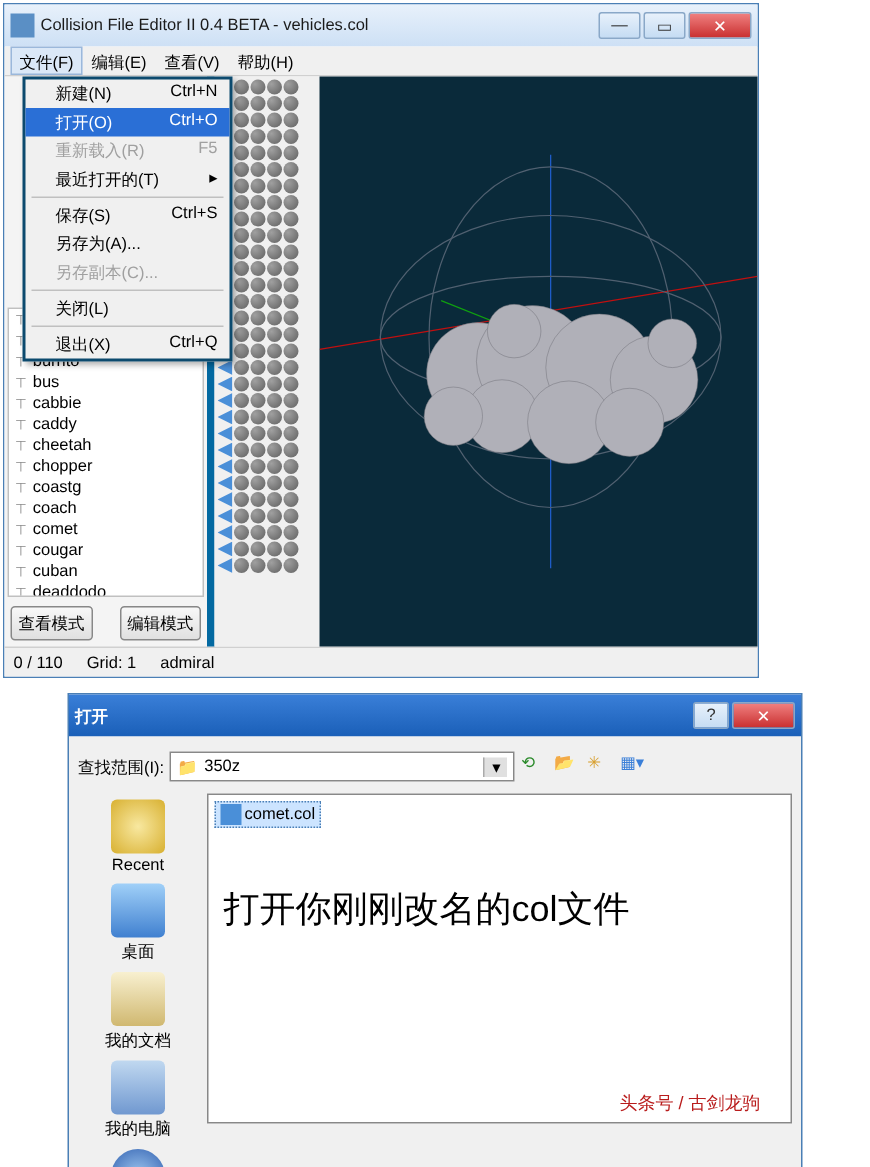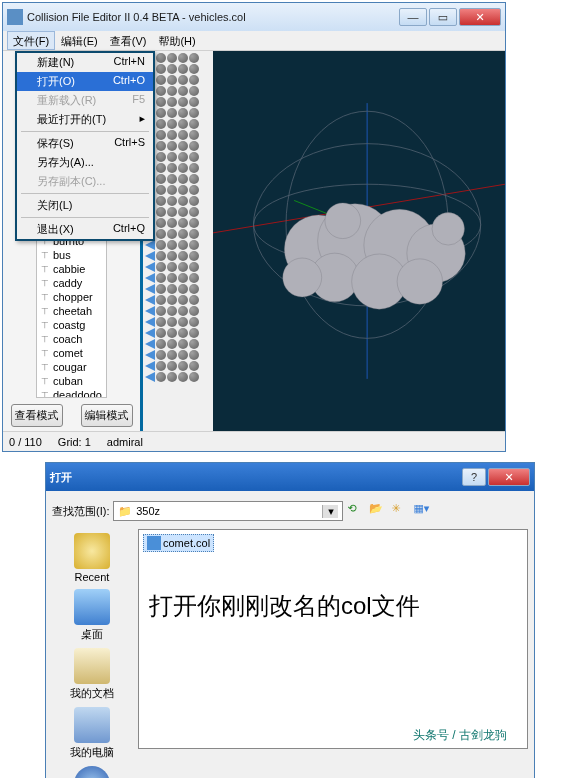--- a/index.html
+++ b/index.html
@@ -16,21 +16,21 @@
 .winbtn.max { background: linear-gradient(#e8f1fb,#c5dcf3); }
 .winbtn.close { background: linear-gradient(#f08080,#c93030); color: #fff; width: 42px; }
 
 
 .editor { width: 504px; margin: 2px; }
 .menubar { background: #f0f0f0; height: 20px; display: flex; padding: 0 4px; border-bottom: 1px solid #d0d0d0; }
 .menuitem { padding: 3px 6px; cursor: default; }
 .menuitem.active { background: #dbe8f7; border: 1px solid #9bb8db; padding: 2px 5px; }
 
 .editor-body { display: flex; height: 380px; background: #f4f4f4; }
-.leftpanel { width: 140px; display: flex; flex-direction: column; border-right: 3px solid #0369a1; align-items: center; }
+.leftpanel { width: 140px; display: flex; flex-direction: column; border-right: 5px solid #0369a1; }
 .dropdown-menu { position: absolute; top: 48px; left: 12px; width: 140px; background: #f0f0f0; border: 2px solid #0c4a6e; box-shadow: 2px 2px 4px rgba(0,0,0,.3); z-index: 10; }
 .dm-row { display: flex; justify-content: space-between; padding: 2px 8px 2px 20px; }
 .dm-row.sel { background: #2a6fd6; color: #fff; }
 .dm-row.dis { color: #a0a0a0; }
 .dm-sep { height: 1px; background: #c0c0c0; margin: 2px 4px; }
 
 .list { flex: 1; overflow: hidden; background: #fff; border: 1px solid #c0c0c0; margin: 2px; }
 .list-item { padding: 1px 4px; display: flex; align-items: center; gap: 4px; }
 .list-item::before { content: "⊥"; color: #888; font-size: 9px; transform: rotate(180deg); display: inline-block; }
 
@@ -62,21 +62,21 @@
 
 .filearea { display: flex; gap: 6px; }
 .places { width: 80px; background: #f0f0f0; display: flex; flex-direction: column; gap: 6px; align-items: center; padding: 4px 0; }
 .place { text-align: center; }
 .place .pic { width: 36px; height: 36px; margin: 0 auto 2px; border-radius: 4px; }
 .filelist { flex: 1; background: #fff; border: 1px solid #888; height: 220px; padding: 4px; position: relative; }
 .fileitem { display: inline-flex; align-items: center; gap: 2px; background: #cce4ff; border: 1px dotted #4a7fb5; padding: 1px 3px; }
 .fileitem .fic { width: 14px; height: 14px; background: #4a8fd8; }
 .overlay-text { position: absolute; top: 60px; left: 10px; font-size: 24px; color: #000; }
 
-.watermark { position: absolute; right: 20px; bottom: 4px; color: #0f766e; font-size: 12px; }
+.watermark { position: absolute; right: 20px; bottom: 4px; color: #b91c1c; font-size: 12px; }
 </style>
 </head>
 <body>
 
 <div class="window editor">
   <div class="titlebar">
     <div class="icon"></div>
     <div class="title">Collision File Editor II 0.4 BETA - vehicles.col</div>
     <div class="winbtns">
       <div class="winbtn min">—</div>
@@ -133,22 +133,22 @@
   <div class="editor-body">
     <div class="leftpanel">
       <div style="height:152px"></div>
       <div class="list">
         <div class="list-item">bobcat</div>
         <div class="list-item">boxville</div>
         <div class="list-item">burrito</div>
         <div class="list-item">bus</div>
         <div class="list-item">cabbie</div>
         <div class="list-item">caddy</div>
+        <div class="list-item">cheetah</div>
         <div class="list-item">chopper</div>
-        <div class="list-item">cheetah</div>
         <div class="list-item">coastg</div>
         <div class="list-item">coach</div>
         <div class="list-item">comet</div>
         <div class="list-item">cougar</div>
         <div class="list-item">cuban</div>
         <div class="list-item">deaddodo</div>
       </div>
       <div class="btn-row">
         <div class="mode-btn">查看模式</div>
         <div class="mode-btn">编辑模式</div>

